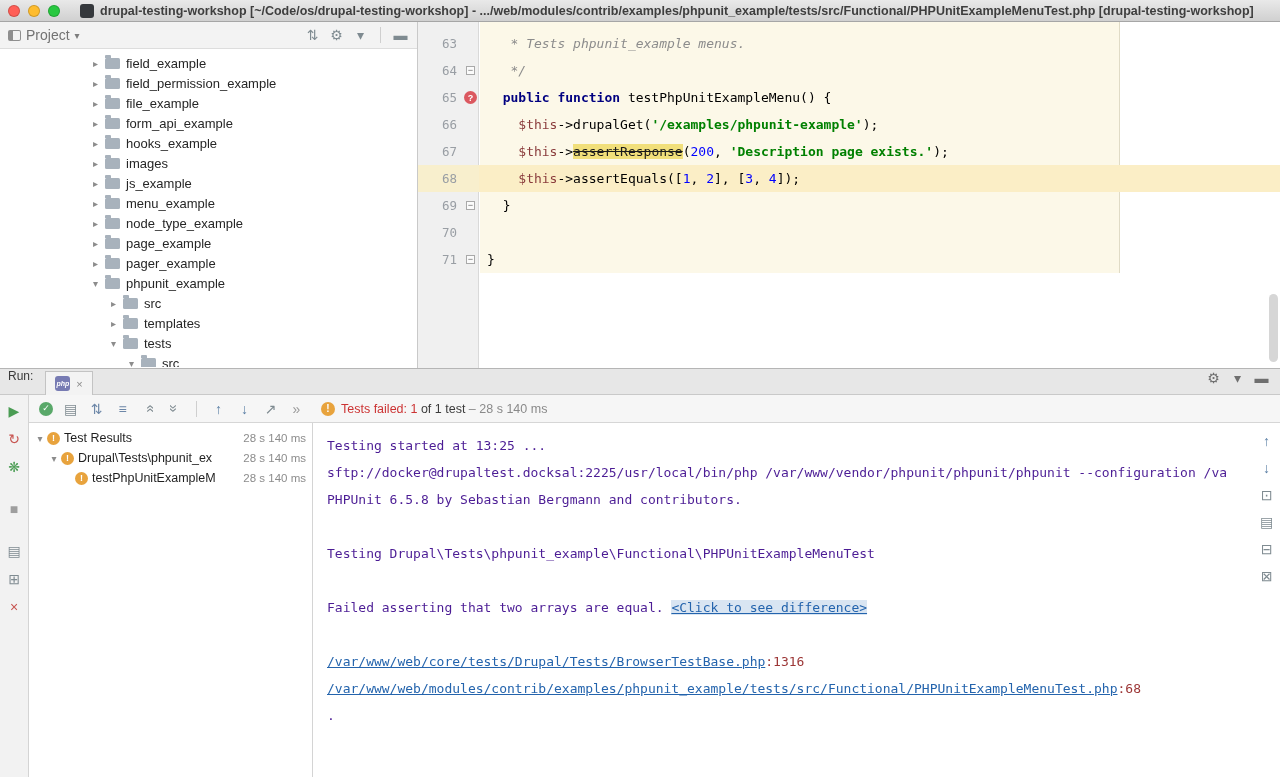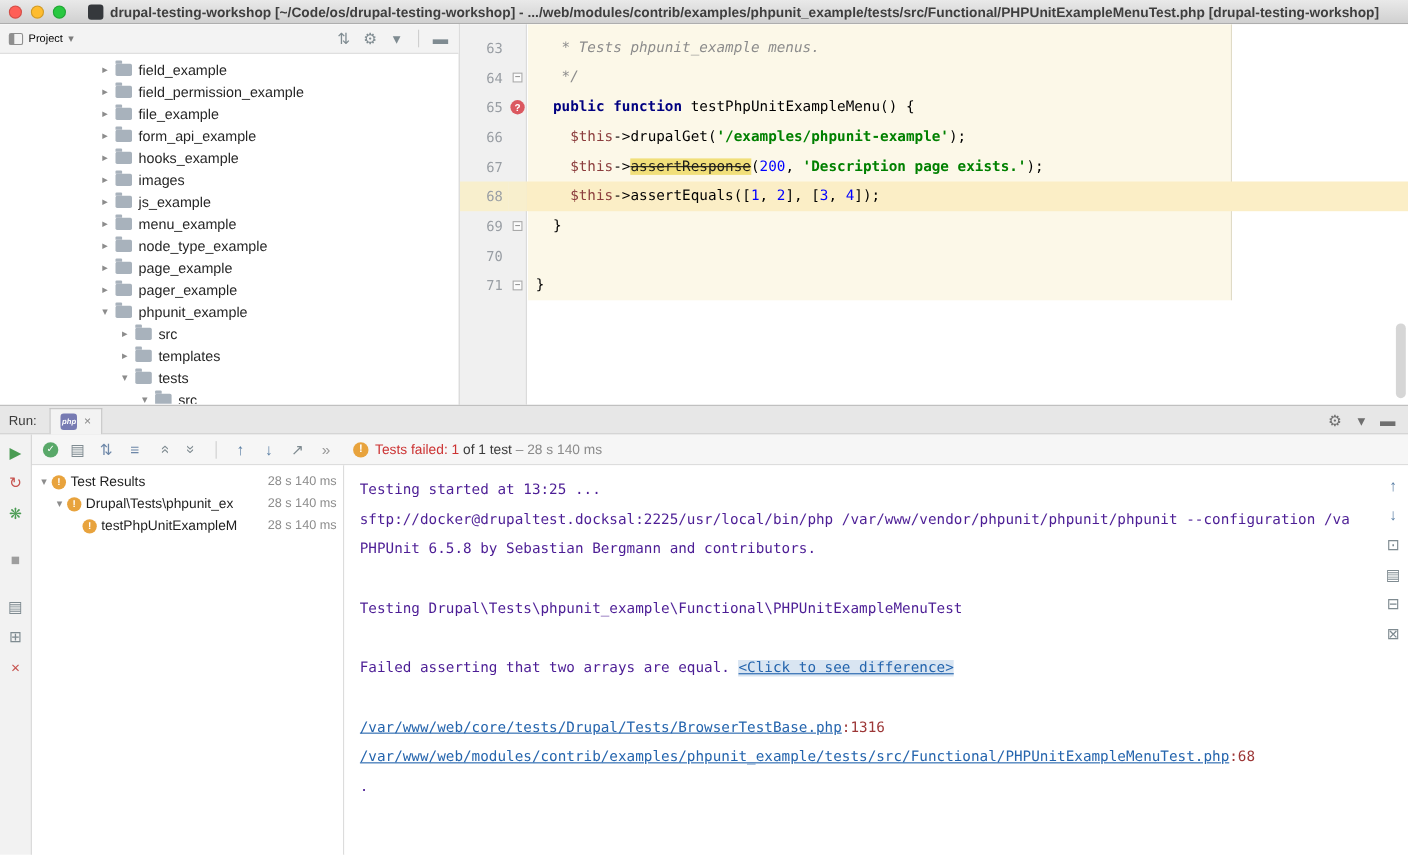--- a/index.html
+++ b/index.html
@@ -19,21 +19,21 @@
     overflow:hidden; text-overflow:ellipsis; flex:1; }
 
   
   .main { position:absolute; top:22px; left:0; width:1280px; height:346px; }
   .project-panel { position:absolute; left:0; top:0; width:418px; height:346px; background:#fff;
     border-right:1px solid #c9c9c9; overflow:hidden; }
   .project-header { height:27px; background:#f3f3f3; border-bottom:1px solid #dddddd;
     display:flex; align-items:center; padding:0 8px; gap:5px; }
   .ph-tool-icon { width:13px; height:11px; border:1px solid #8f8f8f; border-left:5px solid #8f8f8f;
     border-radius:2px; flex:none; cursor:pointer; }
-  .ph-title { font-size:10px; color:#000000; cursor:pointer; }
+  .ph-title { font-size:14px; color:#737373; cursor:pointer; }
   .ph-caret { font-size:10px; color:#7c7c7c; cursor:pointer; }
   .ph-icons { margin-left:auto; display:flex; align-items:center; gap:7px; }
   .project-tree { padding-top:4px; height:318px; overflow:hidden; }
   .tree-row { display:flex; align-items:center; height:20px; cursor:pointer; }
   .tw-arrow { width:15px; font-size:10px; color:#8c8c8c; text-align:center; flex:none; }
   .folder-icon { width:15px; height:11px; background:#a8b2bc; border-radius:1.5px; position:relative;
     margin:1px 6px 0 2px; flex:none; }
   .folder-icon::before { content:""; position:absolute; top:-3px; left:0; width:6px; height:3px;
     background:#a8b2bc; border-radius:1px 1px 0 0; }
   .tw-label { font-size:13px; color:#262626; white-space:nowrap; }
@@ -63,21 +63,21 @@
   .seg-num { color:#0000ff; }
   .seg-var { color:#8b3d3d; }
   .seg-deprecated { background:#f1df7a; text-decoration:line-through; color:#1a1a1a; }
   .editor-scrollbar { position:absolute; right:2px; top:272px; width:9px; height:68px;
     border-radius:5px; background:#d6d6d6; cursor:pointer; }
 
   
   .run-panel { position:absolute; top:368px; left:0; width:1280px; height:409px;
     border-top:1px solid #b5b5b5; background:#fff; }
   .run-tab-row { position:absolute; top:0; left:0; right:0; height:26px; background:#e7e7e7;
-    border-bottom:1px solid #c9c9c9; display:flex; align-items:center; padding-left:8px; }
+    border-bottom:1px solid #c9c9c9; display:flex; align-items:flex-start; padding-left:8px; }
   .run-label { font-size:12px; color:#3a3a3a; margin-right:12px; }
   .run-tab { display:flex; align-items:center; gap:6px; background:#f3f3f3; border:1px solid #c3c3c3;
     border-bottom:none; height:24px; margin-top:2px; padding:0 9px; cursor:pointer; }
   .php-icon { width:15px; height:15px; border-radius:3px; background:#777bb3; color:#fff; font-size:7px;
     font-weight:bold; font-style:italic; display:flex; align-items:center; justify-content:center; flex:none; }
   .run-tab-label { font-size:12px; color:#222; white-space:nowrap; }
   .tab-close { font-size:11px; color:#8a8a8a; cursor:pointer; }
   .tab-row-right { margin-left:auto; display:flex; align-items:center; gap:7px; padding-right:10px; }
 
   .run-toolbar { position:absolute; top:26px; left:29px; right:0; height:28px; background:#f6f6f6;

